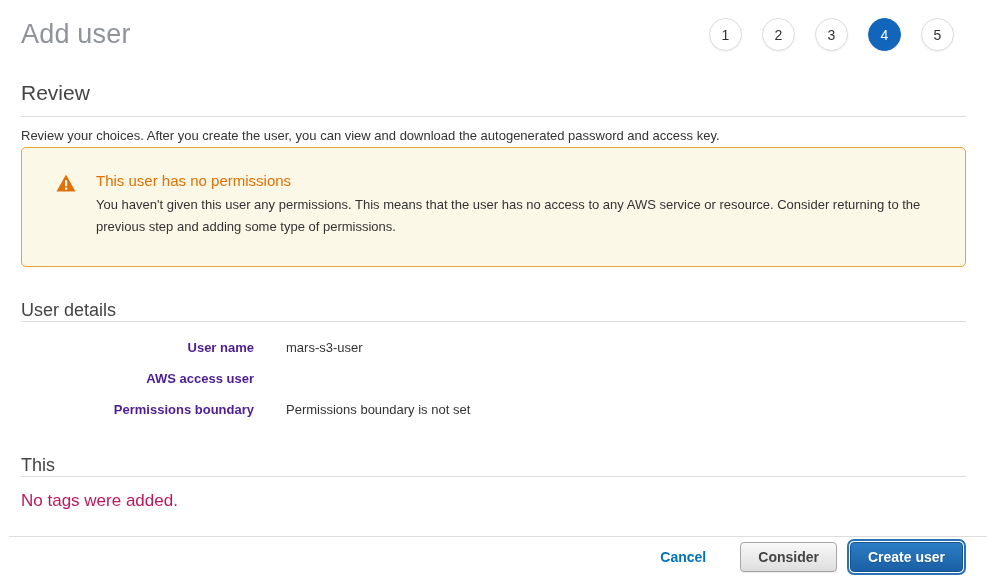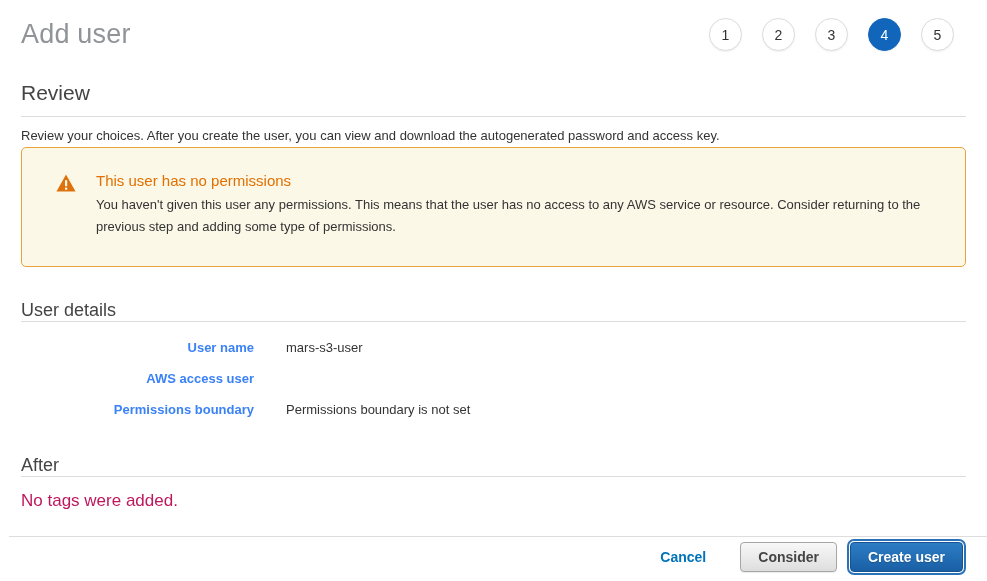--- a/index.html
+++ b/index.html
@@ -93,21 +93,21 @@
   .detail-row {
     display: flex;
     align-items: baseline;
     padding: 8px 0;
   }
   .detail-label {
     width: 233px;
     text-align: right;
     font-size: 13px;
     font-weight: bold;
-    color: #3b82f6;
+    color: #4c1d95;
     flex: 0 0 auto;
   }
   .detail-value {
     margin-left: 32px;
     font-size: 13px;
     color: #333333;
   }
 
   
   .tags-heading { margin-top: 30px; }
@@ -203,21 +203,21 @@
     </div>
     <div class="detail-row">
       <div class="detail-label">AWS access user</div>
     </div>
     <div class="detail-row">
       <div class="detail-label">Permissions boundary</div>
       <div class="detail-value">Permissions boundary is not set</div>
     </div>
   </div>
 
-  <h2 class="section-heading sub-heading tags-heading">After</h2>
+  <h2 class="section-heading sub-heading tags-heading">This</h2>
   <p class="tags-empty">No tags were added.</p>
 
 </div>
 
 <div class="footer">
   <a class="cancel-link">Cancel</a>
   <button class="btn btn-secondary">Consider</button>
   <button class="btn btn-primary">Create user</button>
 </div>
 

